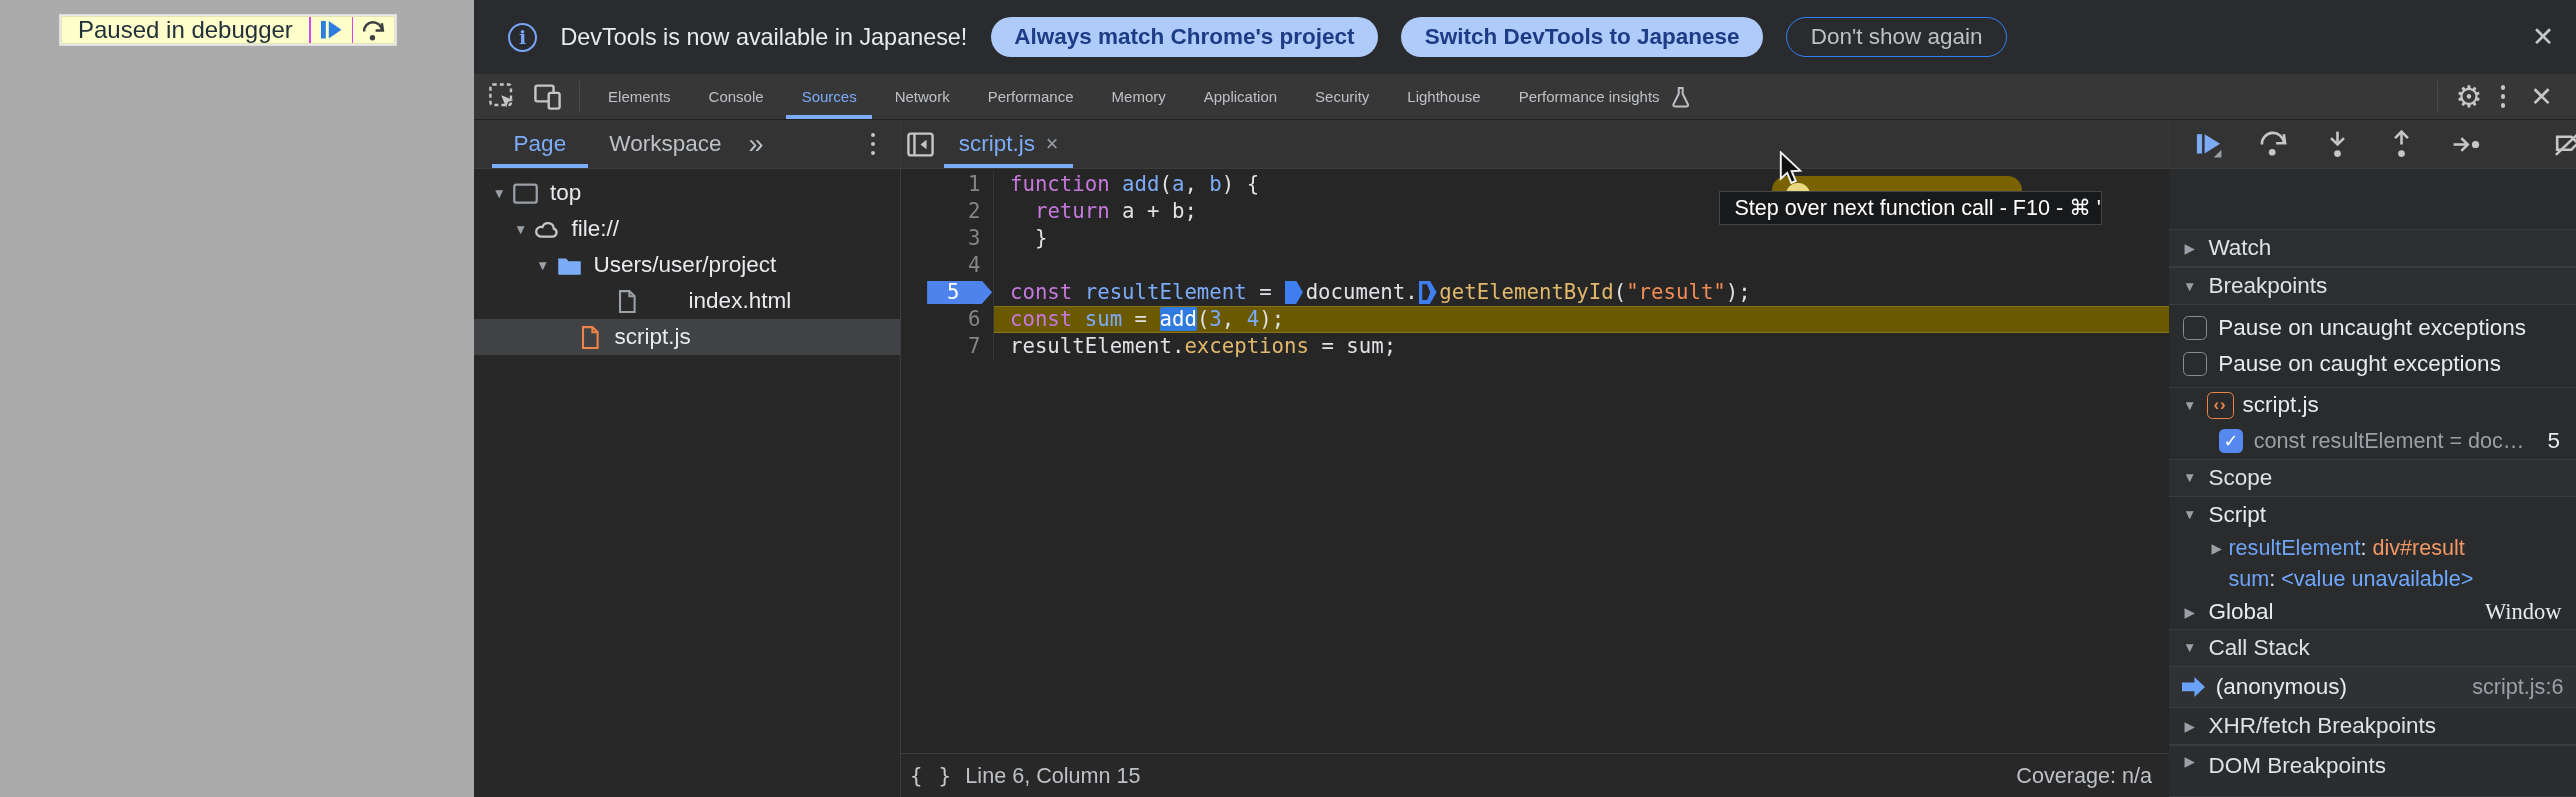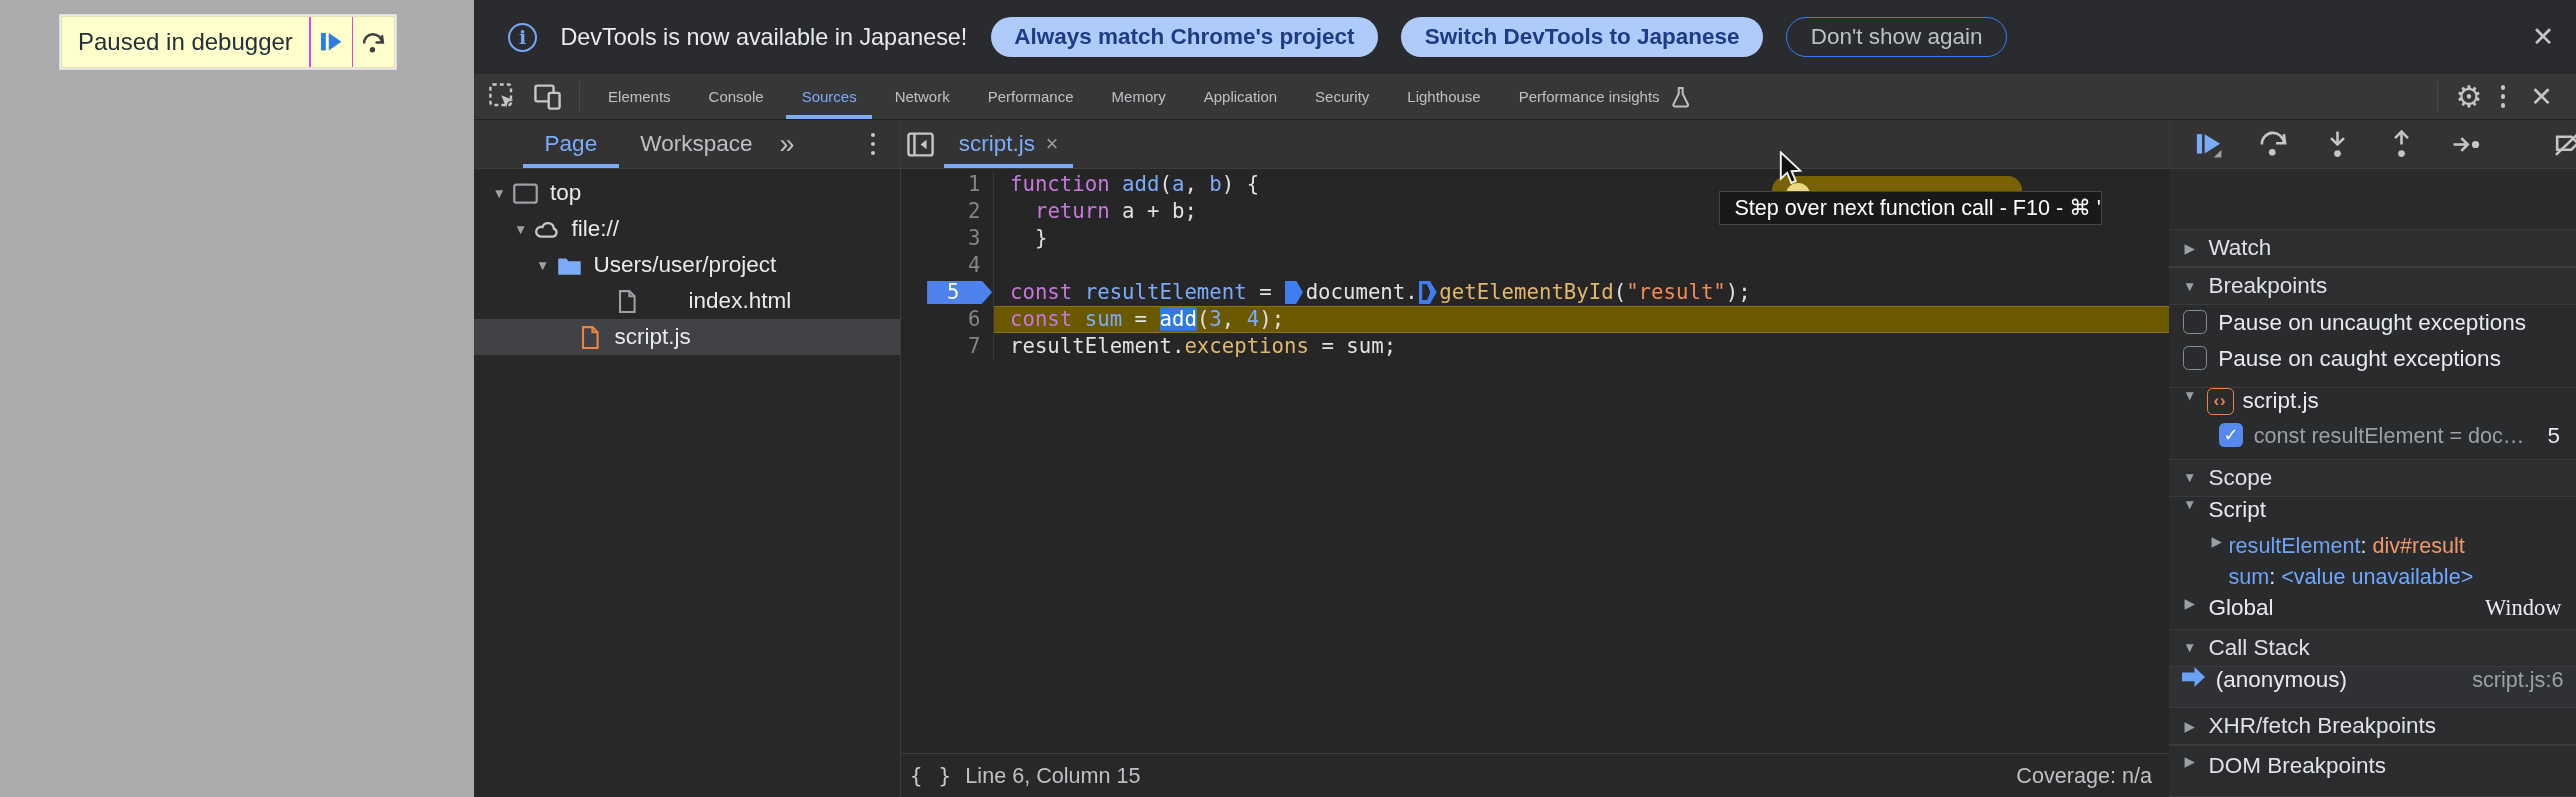--- a/index.html
+++ b/index.html
@@ -1,21 +1,21 @@
 <!DOCTYPE html>
 <html style="font-size:14.4px"><head>
 <meta charset="utf-8">
 <style>
   html,body{margin:0;padding:0;background:#555;}
   #stage{position:relative;width:2576px;height:797px;overflow:hidden;
          font-family:"Liberation Sans",sans-serif;background:var(--page_dim);color:var(--text_primary);}
   #stage *{box-sizing:border-box;}
 
   
-  .paused-banner{position:absolute;left:61px;top:16px;height:52px;display:flex;gap:1.8px;
+  .paused-banner{position:absolute;left:61px;top:16px;height:28px;display:flex;gap:1.8px;
      border:0.9px solid #e3e3b5;box-shadow:0 0 0 1.8px rgba(255,255,255,.75);background:#d946ef;}
   .paused-cell{background:var(--banner_bg);display:flex;align-items:center;padding:0 16px;
      color:#21303a;font-size:24px;white-space:nowrap;}
   .paused-cell.icon-cell{padding:0 9px;width:41px;justify-content:center;}
 
   
   #devtools{position:absolute;left:474px;top:0;width:2102px;height:797px;background:var(--devtools_bg);}
   #infobar{position:absolute;left:0;top:0;right:0;height:74px;background:#2a2b2e;display:flex;
      align-items:center;padding-left:34px;gap:23.4px;}
   .info-circle{width:29px;height:29px;border:2.7px solid #77a6f7;border-radius:50%;color:#77a6f7;
@@ -37,21 +37,21 @@
   .tab.active{color:var(--accent);}
   .tab.active::after{content:"";position:absolute;left:3.6px;right:3.6px;bottom:0;height:4.5px;background:var(--accent);}
   .right-icons{margin-left:auto;display:flex;align-items:center;gap:9px;padding-right:16px;height:100%;}
   .gear{font-size:30px;color:#c4c7c5;}
   .kebab{display:flex;flex-direction:column;gap:4.5px;padding:0 9px;}
   .kebab i{width:4.5px;height:4.5px;border-radius:50%;background:#c4c7c5;}
   .close-x{font-size:27px;color:#c4c7c5;padding:0 7.2px;}
 
   
   #subrow{position:absolute;left:0;top:120px;right:0;height:49px;background:#333;border-bottom:0.9px solid #3c3c3c;display:flex;}
-  #navtabs{width:427px;display:flex;align-items:center;position:relative;border-right:0.9px solid #3c3c3c;padding-left:31px;}
+  #navtabs{width:427px;display:flex;align-items:center;position:relative;border-right:0.9px solid #3c3c3c;}
   .mini-tab{position:relative;height:100%;display:flex;align-items:center;padding:0 21.6px;font-size:22.5px;color:var(--text_secondary);}
   .mini-tab.active{color:var(--accent);}
   .mini-tab.active::after{content:"";position:absolute;left:0;right:0;bottom:0;height:4.5px;background:var(--accent);}
   .chev{font-size:27px;color:var(--text_secondary);padding:0 5.4px;}
   #navtabs .kebab{margin-left:auto;margin-right:16px;}
   #edittabs{width:1268px;display:flex;align-items:center;position:relative;}
   .collapse-icon{margin:0 9px 0 5.4px;}
   .etab{position:relative;height:100%;display:flex;align-items:center;padding:0 14.4px;gap:10.8px;}
   .etab .lbl{color:var(--accent);font-size:22.5px;}
   .etab .x{color:var(--text_muted);font-size:21.6px;}
@@ -90,21 +90,21 @@
   .brace-btn{font-family:"DejaVu Sans Mono",monospace;color:#c8cbce;margin:0 12.6px 0 9px;font-size:20.7px;letter-spacing:1.8px;}
   #statusbar .cov{margin-left:auto;margin-right:17px;}
 
   
   #sidebar{width:407px;background:#2a2b2d;display:flex;flex-direction:column;font-size:22.5px;position:relative;}
   .sp{height:60px;}
   .sec-head{height:38px;flex:none;display:flex;align-items:center;gap:10.8px;padding-left:12.6px;
       background:#2d2e30;border-top:0.9px solid #3a3b3d;border-bottom:0.9px solid #3a3b3d;color:#dfe1e5;}
   .sec-head.plain{background:#2b2c2e;}
   .tri{color:#9aa0a6;font-size:13.5px;width:16px;text-align:center;flex:none;}
-  .row{flex:none;display:flex;gap:10.8px;color:var(--text_primary);}
+  .row{flex:none;display:flex;align-items:center;gap:10.8px;color:var(--text_primary);}
   .cb{width:24px;height:24px;border:1.8px solid #8a8d8f;border-radius:5.4px;flex:none;}
   .cb.checked{border:none;background:#5589f0;color:#fff;display:flex;align-items:center;justify-content:center;font-size:18px;}
   .cbrow{height:36px;padding-left:14.4px;}
   .filerow{height:36px;padding-left:12.6px;margin-top:5.4px;border-top:0.9px solid #3a3b3d;gap:9px;}
   .js-badge{width:27px;height:27px;border:1.8px solid var(--orange_file);border-radius:5.4px;color:var(--orange_file);
       display:flex;align-items:center;justify-content:center;font-size:17px;font-weight:bold;letter-spacing:0.9px;flex:none;}
   .bprow{height:36px;padding-left:50px;color:var(--text_muted);font-size:21.6px;}
   .bprow .lnum{margin-left:auto;margin-right:16px;color:var(--text_primary);font-size:22.5px;}
   .scriptrow{height:36px;padding-left:12.6px;}
   .varrow{height:31px;padding-left:36px;font-size:21.6px;gap:0;}

